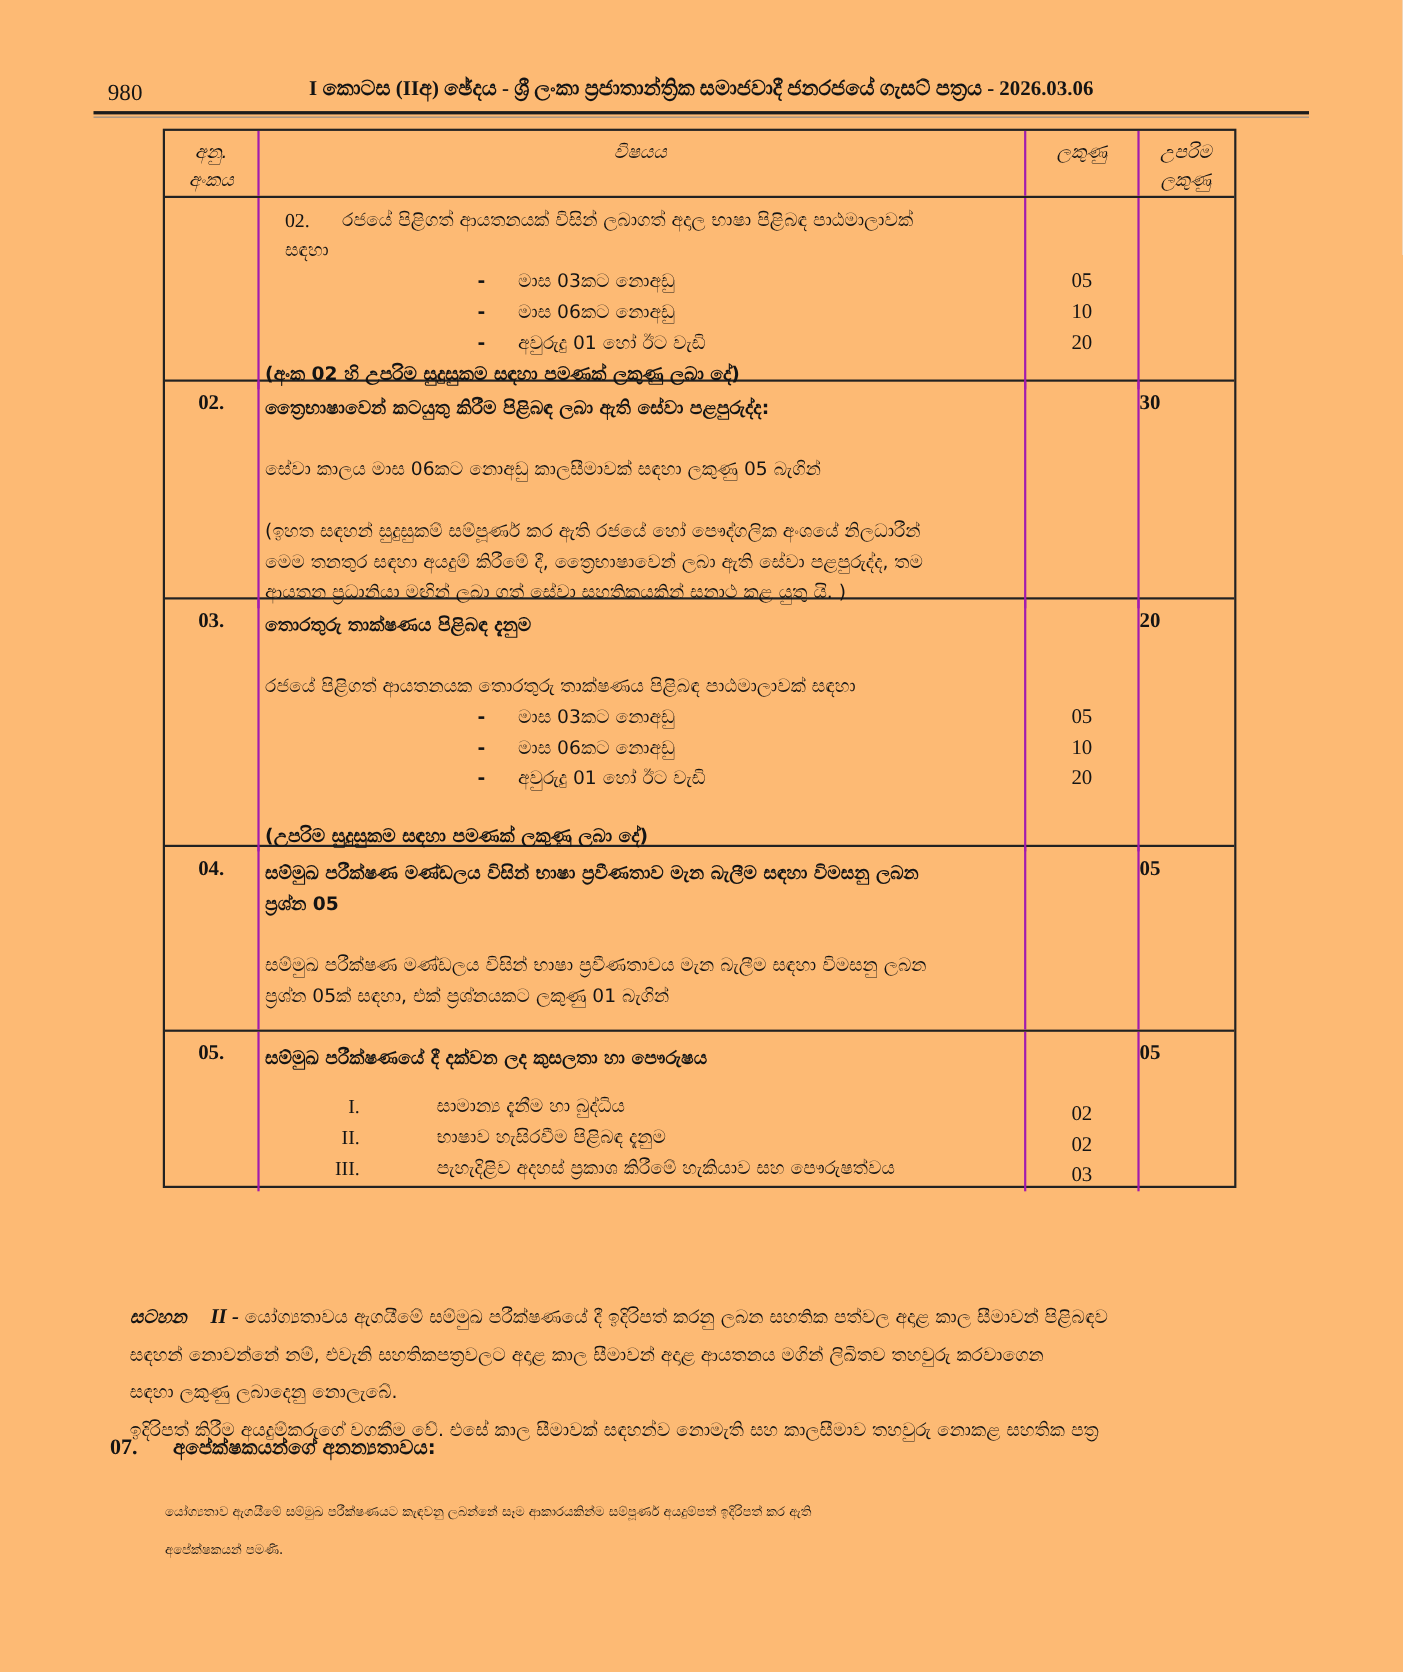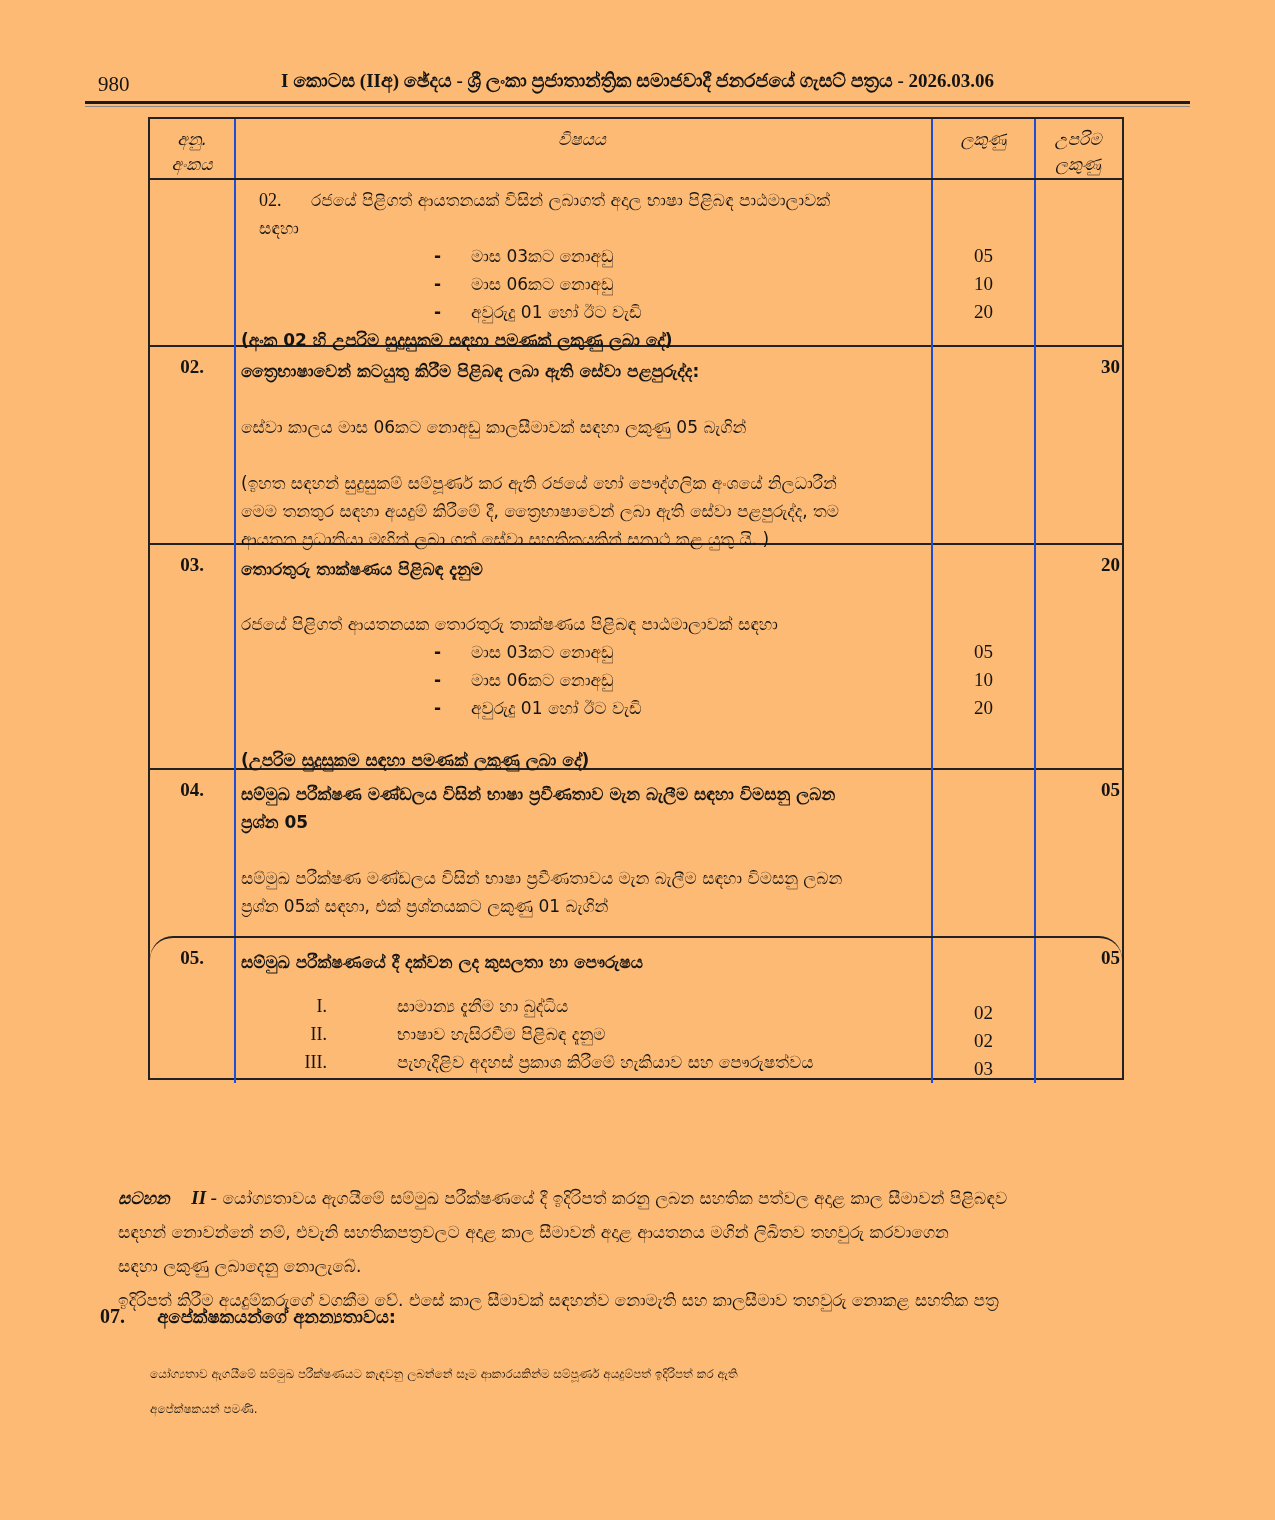--- a/index.html
+++ b/index.html
@@ -18,32 +18,32 @@
   .head-rule { position:absolute; top:101px; left:85px; width:1105px; }
   .head-rule .thick { height:3px; background:#1c1c1c; }
   .head-rule .thin  { height:1px; background:#8a8a8a; margin-top:2px; }
 
   
   .score-table { position:absolute; left:148px; top:117px; width:976px;
     border:2px solid #222; box-sizing:border-box; }
   .trow { display:grid; grid-template-columns:86px 697px 103px 84px; box-sizing:border-box; }
   .trow + .trow { border-top:2px solid #222; }
   .cell { box-sizing:border-box; position:relative; }
-  .cell.c1,.cell.c2,.cell.c3 { border-right:2px solid #1d4ed8; }
+  .cell.c1,.cell.c2,.cell.c3 { border-right:2px solid #a21caf; }
   .cell.c2 { padding-left:5px; padding-right:8px; line-height:28px; }
   .cell.c1 { text-align:center; font-family:"Liberation Serif","DejaVu Serif",serif; font-weight:bold; font-size:19px; padding-top:9px; }
   .cell.c3 { text-align:center; font-family:"Liberation Serif","DejaVu Serif",serif; font-size:19px; line-height:28px; }
-  .cell.c4 { text-align:right; font-family:"Liberation Serif","DejaVu Serif",serif; font-weight:bold; font-size:19px; padding-top:9px; }
+  .cell.c4 { text-align:left; font-family:"Liberation Serif","DejaVu Serif",serif; font-weight:bold; font-size:19px; padding-top:9px; }
 
   .hrow { height:59px; font-style:italic; }
   .hrow .cell { text-align:center; line-height:25px; padding-top:8px; font-size:17px; }
   .hrow .cell.c1,.hrow .cell.c4 { font-weight:normal; font-family:"DejaVu Sans",sans-serif; }
 
   .r1 { height:167px; } .r2 { height:198px; } .r3 { height:225px; }
-  .r4 { height:168px; } .r5 { height:142px;border-radius:23px; } .r6 { height:61px; }
+  .r4 { height:168px; } .r5 { height:142px; } .r6 { height:61px; }
 
   .subline-num { display:flex; margin-left:18px; margin-top:6px; }
   .subline-num .subnum { width:52px; flex:0 0 52px; font-family:"Liberation Serif","DejaVu Serif",serif; font-size:18px; }
   .contline { margin-left:18px; }
   .dash-item { display:flex; margin-left:193px; }
   .dash-item .dash { width:37px; flex:0 0 37px; font-weight:bold; }
   .roman-item { display:flex; }
   .roman-item .roman { width:86px; flex:0 0 86px; text-align:right;
     font-family:"Liberation Serif","DejaVu Serif",serif; font-size:18px; }
   .roman-item .rtext { margin-left:70px; }

